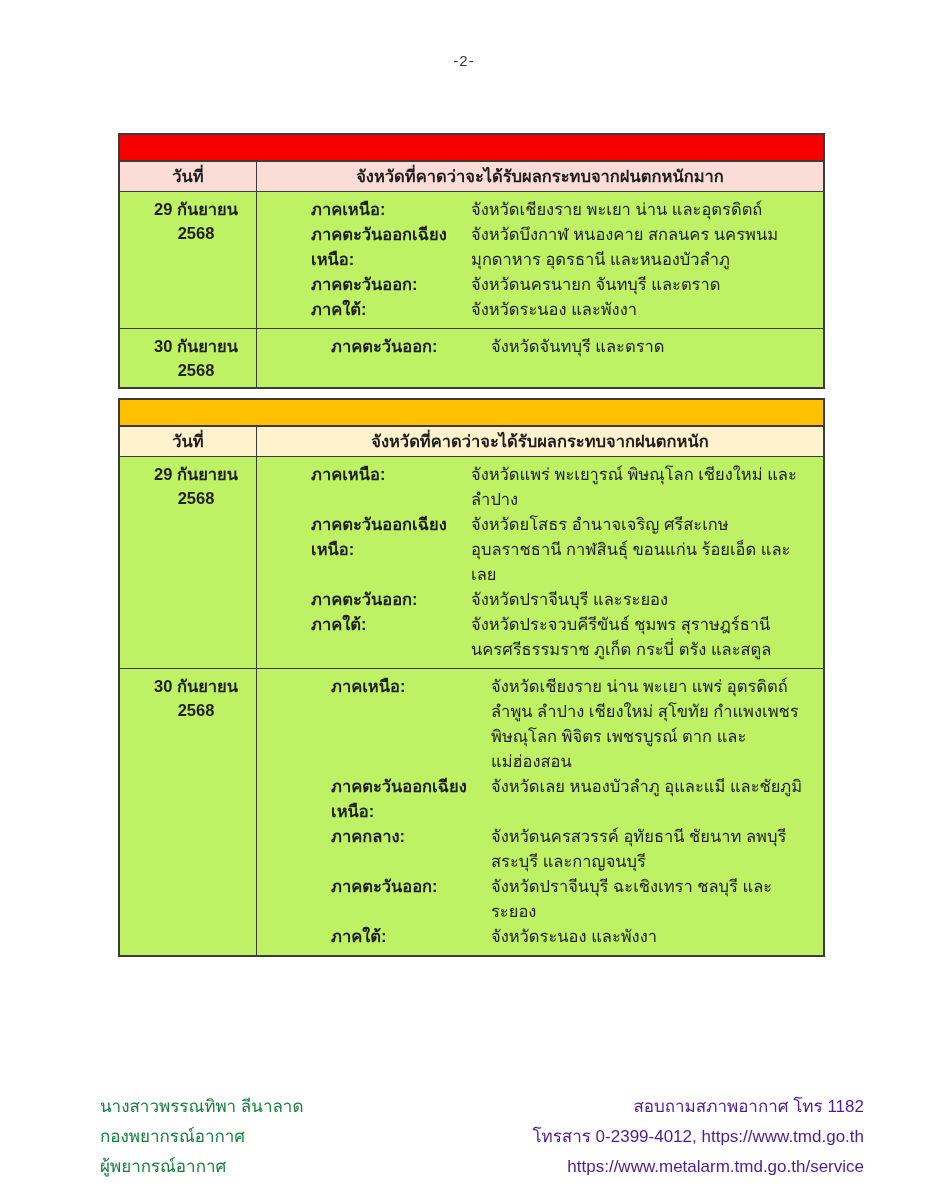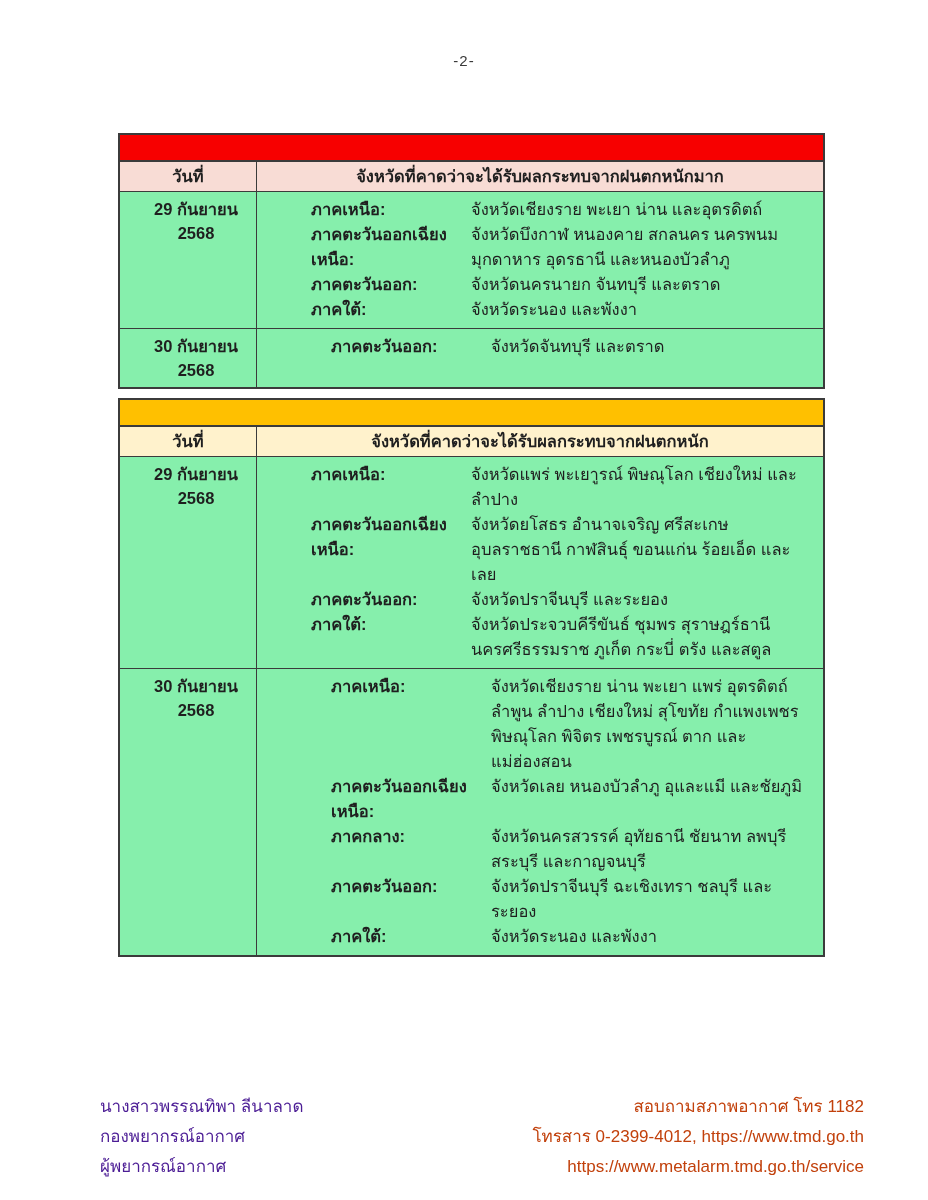--- a/index.html
+++ b/index.html
@@ -25,21 +25,21 @@
     color: #3a3a3a;
     letter-spacing: 1px;
   }
 
   
   .wtable {
     position: absolute;
     left: 118px;
     width: 707px;
     border: 2px solid #3b3b3b;
-    background: #86efac;
+    background: #bef264;
     font-size: 16.5px;
   }
   .wtable.severe { top: 133px; }
   .wtable.heavy  { top: 398px; }
 
   .banner {
     height: 27px;
     border-bottom: 2px solid #3b3b3b;
   }
   .severe .banner { background: #f70000; }
@@ -82,29 +82,29 @@
   }
   .region-label { font-weight: bold; }
   .provinces { padding-left: 2px; }
 
   
   .footer-left {
     position: absolute;
     left: 100px;
     top: 1092px;
     font-size: 17px;
-    color: #4c1d95;
+    color: #15803d;
     line-height: 30px;
   }
   .footer-right {
     position: absolute;
     right: 64px;
     top: 1092px;
     font-size: 17px;
-    color: #c2410c;
+    color: #4c1d95;
     line-height: 30px;
     text-align: right;
   }
 </style>
 </head>
 <body>
 
 <div class="doc">
 
   <div class="page-num">-2-</div>

